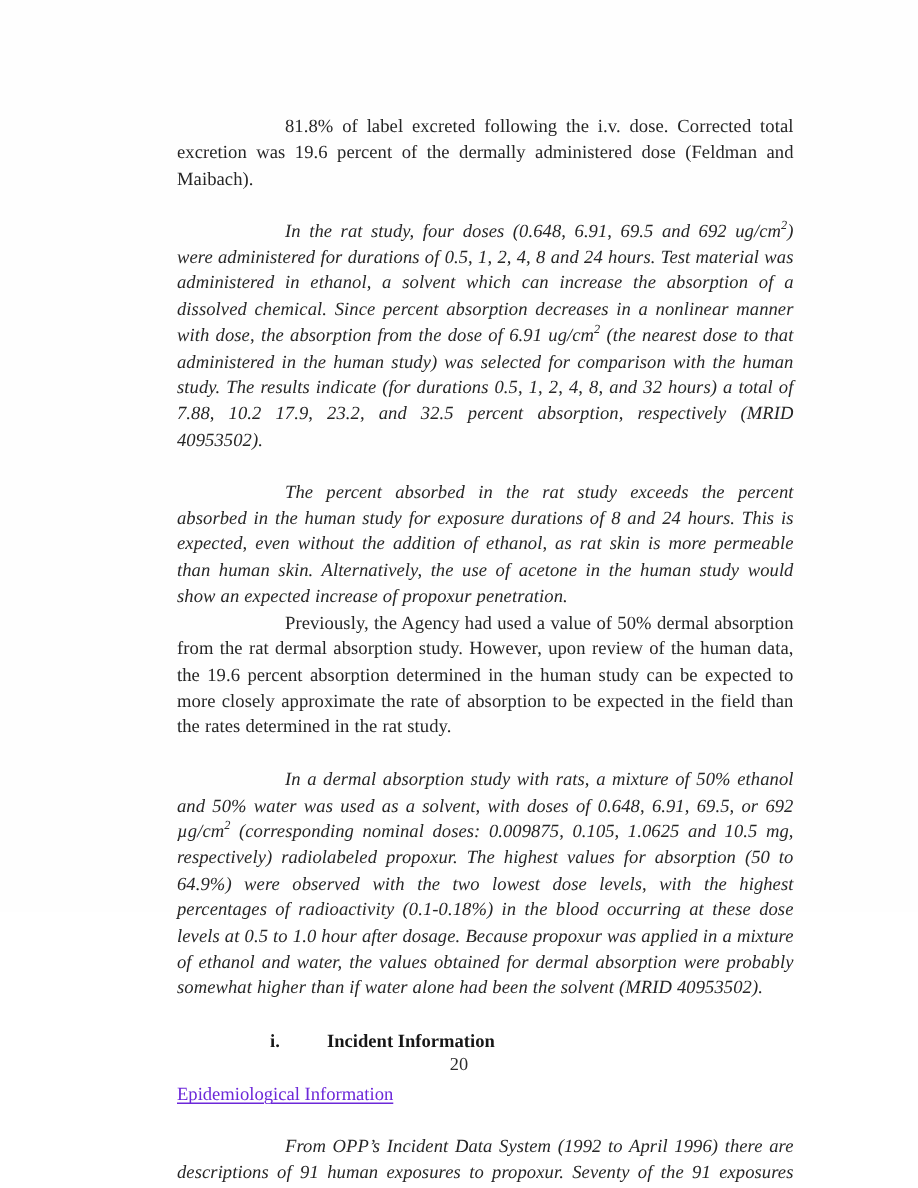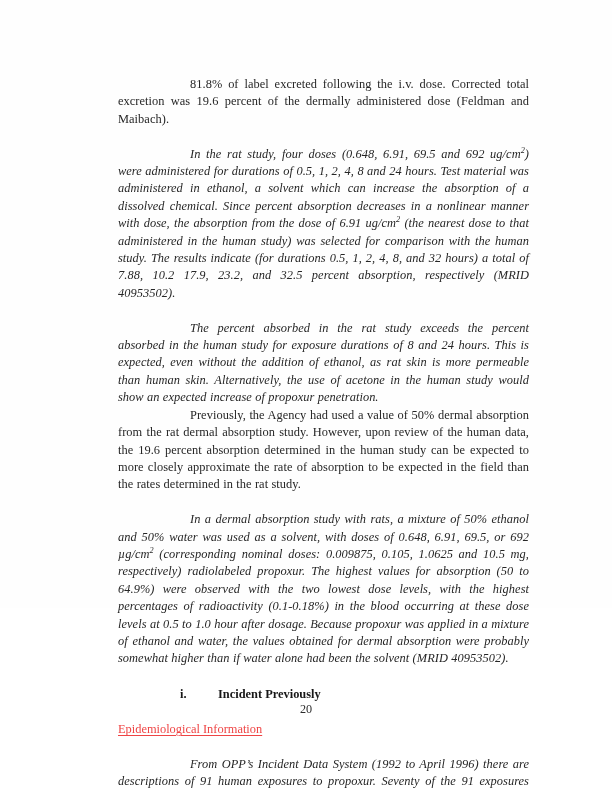--- a/index.html
+++ b/index.html
@@ -62,21 +62,21 @@
     display: inline-block;
     width: 38px;
   }
   .heading-title {
     display: inline;
   }
   .subheading {
     margin-top: 18px;
     font-size: 12.4px;
     line-height: 17.4px;
-    color: #ef4444;
+    color: #6d28d9;
     display: block;
   }
   .subheading span.u {
     text-decoration: underline;
     text-underline-offset: 2px;
   }
   #page-number {
     position: absolute;
     left: 0;
     top: 701px;
@@ -98,21 +98,21 @@
     <p class="body-par">81.8% of label excreted following the i.v. dose.  Corrected total excretion was 19.6 percent of the dermally administered dose (Feldman and Maibach).</p>
 
     <p class="body-par gap-before"><span>In the rat study, four doses (0.648, 6.91, 69.5 and 692 ug/cm</span><sup>2</sup><span>) were administered for durations of 0.5, 1, 2, 4, 8 and 24 hours.  Test material was administered in ethanol, a solvent which can increase the absorption of a dissolved chemical.  Since percent absorption decreases in a nonlinear manner with dose, the absorption from the dose of 6.91 ug/cm</span><sup>2</sup><span> (the nearest dose to that administered in the human study) was selected for comparison with the human study.   The results indicate (for durations 0.5, 1, 2, 4, 8, and 32 hours) a total of 7.88, 10.2 17.9, 23.2, and 32.5 percent absorption, respectively (MRID 40953502).</span></p>
 
     <p class="body-par gap-before">The percent absorbed in the rat study exceeds the percent absorbed in the human study for exposure durations of 8 and 24 hours.  This is expected, even without the addition of ethanol, as rat skin is more permeable than human skin.  Alternatively, the use of acetone in the human study would show an expected increase of propoxur penetration.</p>
 
     <p class="body-par">Previously, the Agency had used a value of 50% dermal absorption from the rat dermal absorption study.  However, upon review of the human data, the 19.6 percent absorption determined in the human study can be expected to more closely approximate the rate of absorption to be expected in the field than the rates determined in the rat study.</p>
 
     <p class="body-par gap-before"><span>In a dermal absorption study with rats, a mixture of 50% ethanol and 50% water was used as a solvent, with doses of 0.648, 6.91, 69.5, or 692 µg/cm</span><sup>2</sup><span> (corresponding nominal doses: 0.009875, 0.105, 1.0625 and 10.5 mg, respectively) radiolabeled propoxur.  The highest values for absorption (50 to 64.9%) were observed with the two lowest dose levels, with the highest percentages of radioactivity (0.1-0.18%) in the blood occurring at these dose levels at 0.5 to 1.0 hour after dosage.  Because propoxur was applied in a mixture of ethanol and water, the values obtained for dermal absorption were probably somewhat higher than if water alone had been the solvent (MRID 40953502).</span></p>
 
-    <div class="heading-row"><span class="heading-num">i.</span><span class="heading-title">Incident Previously</span></div>
+    <div class="heading-row"><span class="heading-num">i.</span><span class="heading-title">Incident Information</span></div>
 
     <div class="subheading"><span class="u">Epidemiological Information</span></div>
 
     <p class="body-par gap-before">From OPP’s Incident Data System (1992 to April 1996) there are descriptions of 91 human exposures to propoxur.  Seventy of the 91 exposures were from two incidents, both of which involved exposures post-</p>
 
   </div>
 
   <div id="page-number">20</div>
 
 </div>

